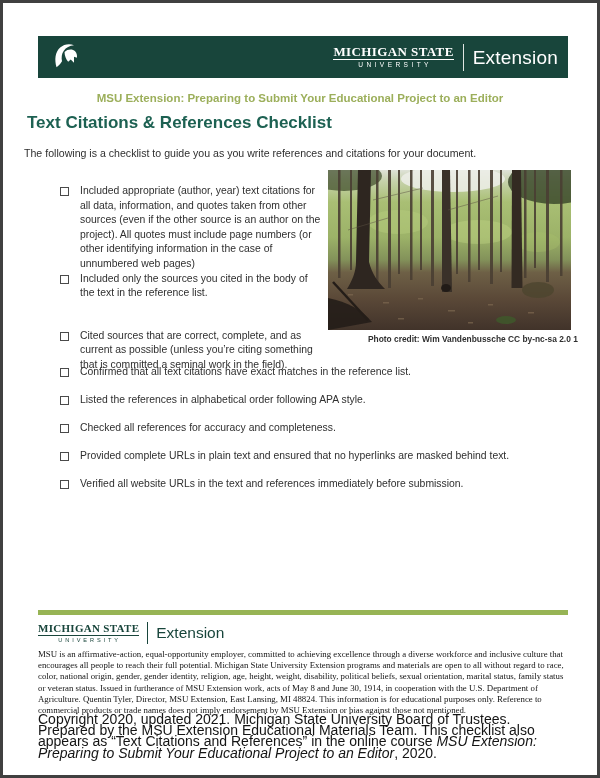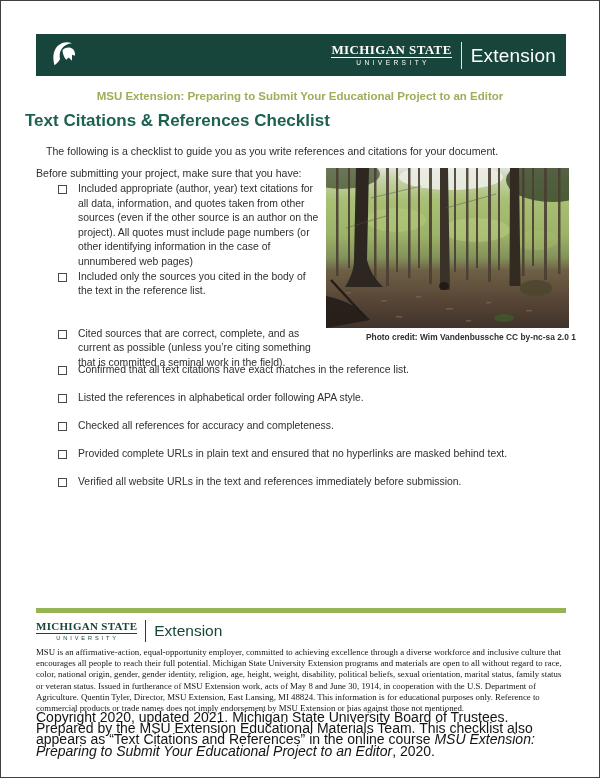--- a/index.html
+++ b/index.html
@@ -1,18 +1,18 @@
 <!DOCTYPE html>
 <html><head>
 <meta charset="utf-8">
 <style>
   html,body{margin:0;padding:0;background:#fff;}
   .page{
     position:relative;width:600px;height:778px;background:#fff;
-    border:1px solid #404040;box-sizing:border-box;overflow:hidden;
+    border:3px solid #404040;box-sizing:border-box;overflow:hidden;
     font-family:"Liberation Sans",sans-serif;color:#2f2f2f;
   }
   
   .header-bar{
     position:absolute;left:35px;top:33px;width:530px;height:42px;
     background:#18453B;display:flex;align-items:center;justify-content:space-between;
     padding:0 10px 0 12px;box-sizing:border-box;
   }
   .helmet svg{width:32px;height:32px;display:block;}
   .brand-block{display:flex;align-items:center;gap:9px;color:#fff;}
@@ -21,21 +21,21 @@
        letter-spacing:.4px;border-bottom:1.4px solid #fff;padding-bottom:1px;line-height:1;}
   .wm2{font-size:6.6px;letter-spacing:3.4px;margin-top:2.5px;line-height:1;text-indent:3px;}
   .hdr-divider{width:1px;height:27px;background:#dfe5e2;}
   .ext{font-size:19px;line-height:1;font-weight:400;letter-spacing:.2px;}
   
   .doc-title{position:absolute;left:0;top:89px;width:100%;text-align:center;
     color:#9CAF5B;font-weight:bold;font-size:11.5px;}
   .doc-subtitle{position:absolute;left:0;top:110px;width:100%;text-align:left;
     color:#1D6152;font-weight:bold;font-size:17px;padding-left:24px;}
   
-  .intro{position:absolute;left:45px;top:144px;width:540px;font-size:10.6px;}
+  .intro{position:absolute;left:21px;top:144px;width:540px;font-size:10.6px;}
   .before-line{position:absolute;left:35px;top:166px;width:300px;font-size:10.6px;}
   .item{display:flex;align-items:flex-start;font-size:10.4px;line-height:14.6px;}
   .checkbox{flex:none;width:7px;height:7px;border:1.2px solid #4a4a4a;
     margin:3px 11px 0 0;background:#fff;}
   .narrow-list{position:absolute;left:57px;top:181px;width:264px;}
   .narrow-list .item:nth-child(1){}
   .narrow-list .item:nth-child(2){margin-bottom:28px;justify-content:center;}
   .wide-list{position:absolute;left:57px;top:362px;width:509px;}
   .wide-list .item{margin-bottom:13.5px;}
   
@@ -77,21 +77,20 @@
       </div>
       <span class="hdr-divider"></span>
       <span class="ext">Extension</span>
     </div>
   </div>
 
   <div class="doc-title">MSU Extension: Preparing to Submit Your Educational Project to an Editor</div>
   <div class="doc-subtitle">Text Citations &amp; References Checklist</div>
 
   <div class="intro">The following is a checklist to guide you as you write references and citations for your document.</div>
-  <div class="before-line">Before submitting your project, make sure that you have:</div>
 
   <div class="narrow-list">
     <div class="item">
       <span class="checkbox"></span>
       <span>Included appropriate (author, year) text citations for all data, information, and quotes taken from other sources (even if the other source is an author on the project). All quotes must include page numbers (or other identifying information in the case of unnumbered web pages)</span>
     </div>
     <div class="item">
       <span class="checkbox"></span>
       <span>Included only the sources you cited in the body of the text in the reference list.</span>
     </div>

